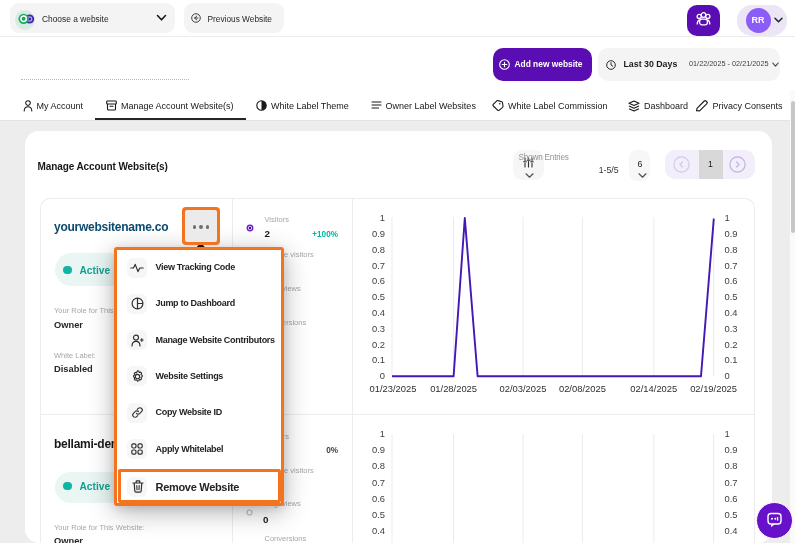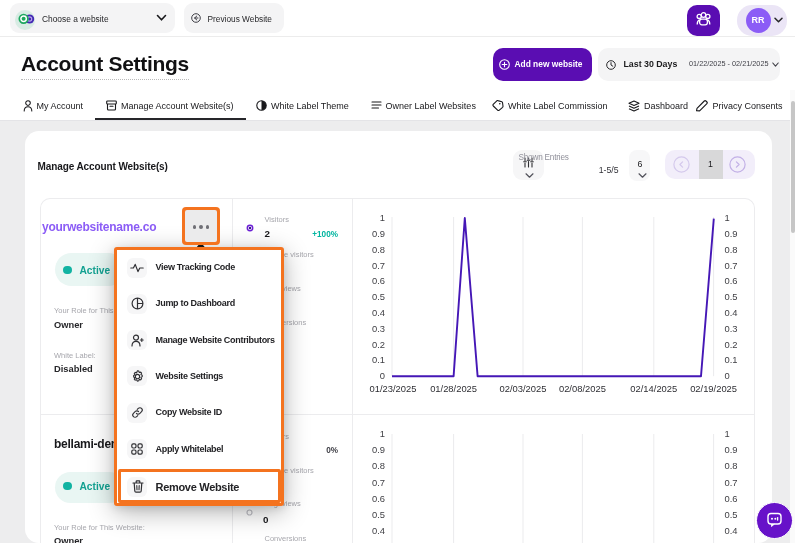--- a/index.html
+++ b/index.html
@@ -51,21 +51,20 @@
       <path d="M2.2 13.5 C2.2 10.8 3.2 9.4 4.6 8.9 M14.8 13.5 C14.8 10.8 13.8 9.4 12.4 8.9"></path>
     </g>
   </svg>
 
   <div class="ab" style="left:737px;top:5px;width:50px;height:30.5px;background:#ebe5f6;border-radius:15px"></div>
   <div class="ab" style="left:745.5px;top:7.8px;width:25px;height:25px;background:#8b5cf6;border-radius:50%;text-align:center;line-height:25px;font-size:9px;font-weight:bold;color:#fff">RR</div>
   <svg class="ab" style="left:773.5px;top:17px" width="9" height="7" viewBox="0 0 9 7">
       <path d="M1 1.2 L4.5 4.8 L8 1.2" fill="none" stroke="#27272a" stroke-width="1.5" stroke-linecap="round" stroke-linejoin="round"></path>
     </svg>
 
-  <div class="ab" style="left:21px;top:51.5px;font-size:21px;font-weight:bold;color:#111113;letter-spacing:-0.3px">Account Settings</div>
   <div class="ab" style="left:21px;top:79px;width:168px;height:0;border-top:1px dotted #b9b9b9"></div>
 
   <div class="ab" style="left:492.5px;top:47.5px;width:99.5px;height:33px;background:#5a0db2;border-radius:10px"></div>
   <svg class="ab" style="left:499px;top:59px" width="11" height="11" viewBox="0 0 11 11">
       <circle cx="5.5" cy="5.5" r="4.8" fill="none" stroke="#fff" stroke-width="1.1"></circle>
       <path d="M5.5 3.2 L5.5 7.8 M3.2 5.5 L7.8 5.5" stroke="#fff" stroke-width="1.1" stroke-linecap="round"></path>
     </svg>
   <div class="ab" style="left:514.5px;top:58px;width:75px;height:12px;line-height:12px;font-size:8.4px;font-weight:bold;color:#fff">Add new website</div>
 
   <div class="ab pill" style="left:598px;top:47.5px;width:181.5px;height:33px;border-radius:10px"></div>
@@ -158,21 +157,21 @@
   <svg class="ab" style="left:729px;top:155.5px" width="17" height="17" viewBox="0 0 17 17">
       <circle cx="8.5" cy="8.5" r="7.6" fill="none" stroke="#c2b0e6" stroke-width="1.2"></circle>
       <path d="M7.4 5.8 L10.1 8.5 L7.4 11.2" fill="none" stroke="#c2b0e6" stroke-width="1.2" stroke-linecap="round" stroke-linejoin="round"></path>
     </svg>
 
   <div class="ab" style="left:40px;top:197.5px;width:714.5px;height:346px;border:1px solid #ececee;border-bottom:none;border-radius:10px 10px 0 0"></div>
   <div class="ab" style="left:231.5px;top:198px;width:1px;height:345px;background:#ececee"></div>
   <div class="ab" style="left:351.5px;top:198px;width:1px;height:345px;background:#ececee"></div>
   <div class="ab" style="left:40.5px;top:414px;width:713.5px;height:1px;background:#ececee"></div>
 
-  <div class="ab" style="left:42px;top:220px;font-size:12px;font-weight:bold;color:#8b5cf6;letter-spacing:-0.25px">yourwebsitename.co</div>
+  <div class="ab" style="left:54px;top:220px;font-size:12px;font-weight:bold;color:#0c4a6e;letter-spacing:-0.25px">yourwebsitename.co</div>
   <div class="ab" style="left:55px;top:252.5px;width:70px;height:33.5px;background:#e9f6f3;border-radius:17px"></div>
   <div class="ab" style="left:63.4px;top:265.7px;width:8.6px;height:8.6px;border-radius:50%;background:#11b3a2"></div>
   <div class="ab" style="left:79.5px;top:264.5px;font-size:10.2px;font-weight:bold;color:#12a191">Active</div>
   <div class="ab" style="left:54px;top:306px;font-size:7.5px;color:#a7a7ad">Your Role for This Website:</div>
   <div class="ab" style="left:54px;top:319.5px;font-size:9.3px;font-weight:bold;color:#27272a">Owner</div>
   <div class="ab" style="left:54px;top:350.5px;font-size:7.5px;color:#a7a7ad">White Label:</div>
   <div class="ab" style="left:54px;top:364px;font-size:9.3px;font-weight:bold;color:#27272a">Disabled</div>
 
   <div class="ab" style="left:54px;top:437px;font-size:12px;font-weight:bold;color:#18181b;letter-spacing:-0.25px">bellami-demo.myshopif</div>
   <div class="ab" style="left:55px;top:472px;width:70px;height:31px;background:#e9f6f3;border-radius:15.5px"></div>

